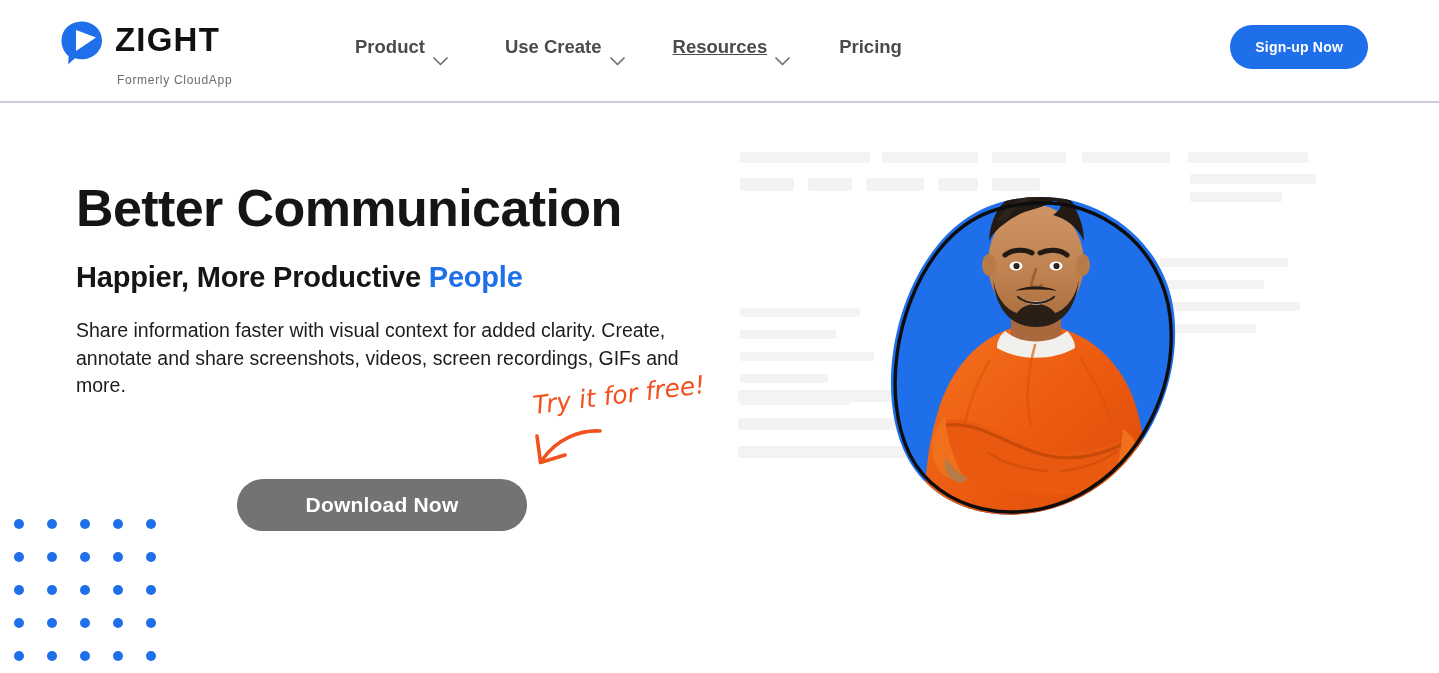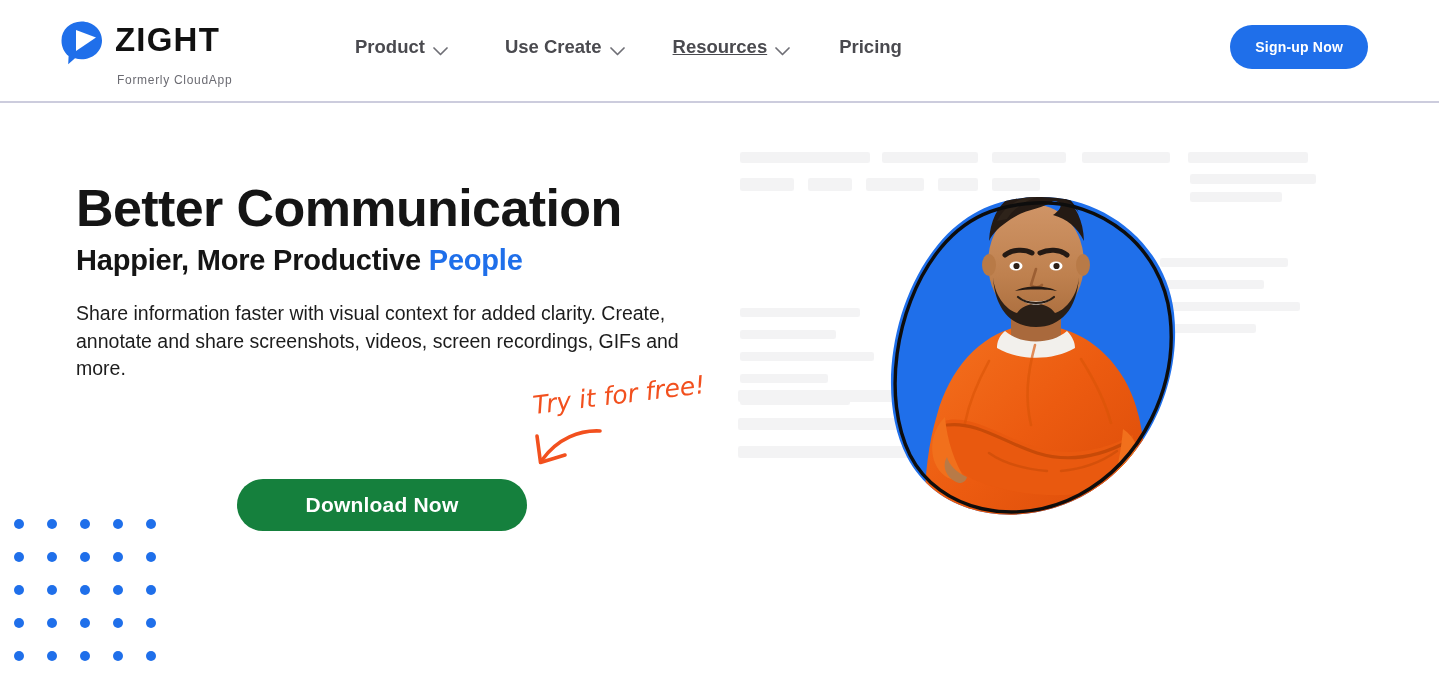--- a/index.html
+++ b/index.html
@@ -69,21 +69,21 @@
     position: absolute;
     left: 355px;
     top: 36px;
     display: flex;
     align-items: center;
     gap: 0;
   }
 
   .nav-item {
     display: flex;
-    align-items: flex-start;
+    align-items: flex-end;
     gap: 8px;
     font-size: 18.5px;
     font-weight: bold;
     color: #4a4a4f;
     cursor: pointer;
     white-space: nowrap;
   }
 
   .nav-gap-1 { margin-right: 57px; }
   .nav-gap-2 { margin-right: 48px; }
@@ -131,21 +131,21 @@
     line-height: 60px;
     white-space: nowrap;
   }
 
   .headline-2 {
     font-size: 29px;
     font-weight: bold;
     color: #151515;
     letter-spacing: -0.2px;
     line-height: 36px;
-    margin-top: 4px;
+    margin-top: 21px;
     white-space: nowrap;
   }
 
   .headline-accent { color: #1f6fea; }
 
   .subcopy {
     margin-top: 22px;
     font-size: 19.5px;
     font-weight: normal;
     color: #1c1c1c;
@@ -155,21 +155,21 @@
 
   
   .download-btn {
     position: absolute;
     left: 237px;
     top: 479px;
     width: 290px;
     height: 52px;
     border: none;
     border-radius: 26px;
-    background: #15803d;
+    background: #737373;
     color: #ffffff;
     font-family: "Liberation Sans", sans-serif;
     font-size: 21px;
     font-weight: bold;
     letter-spacing: 0.2px;
     cursor: pointer;
   }
 
   
   .annotation {

